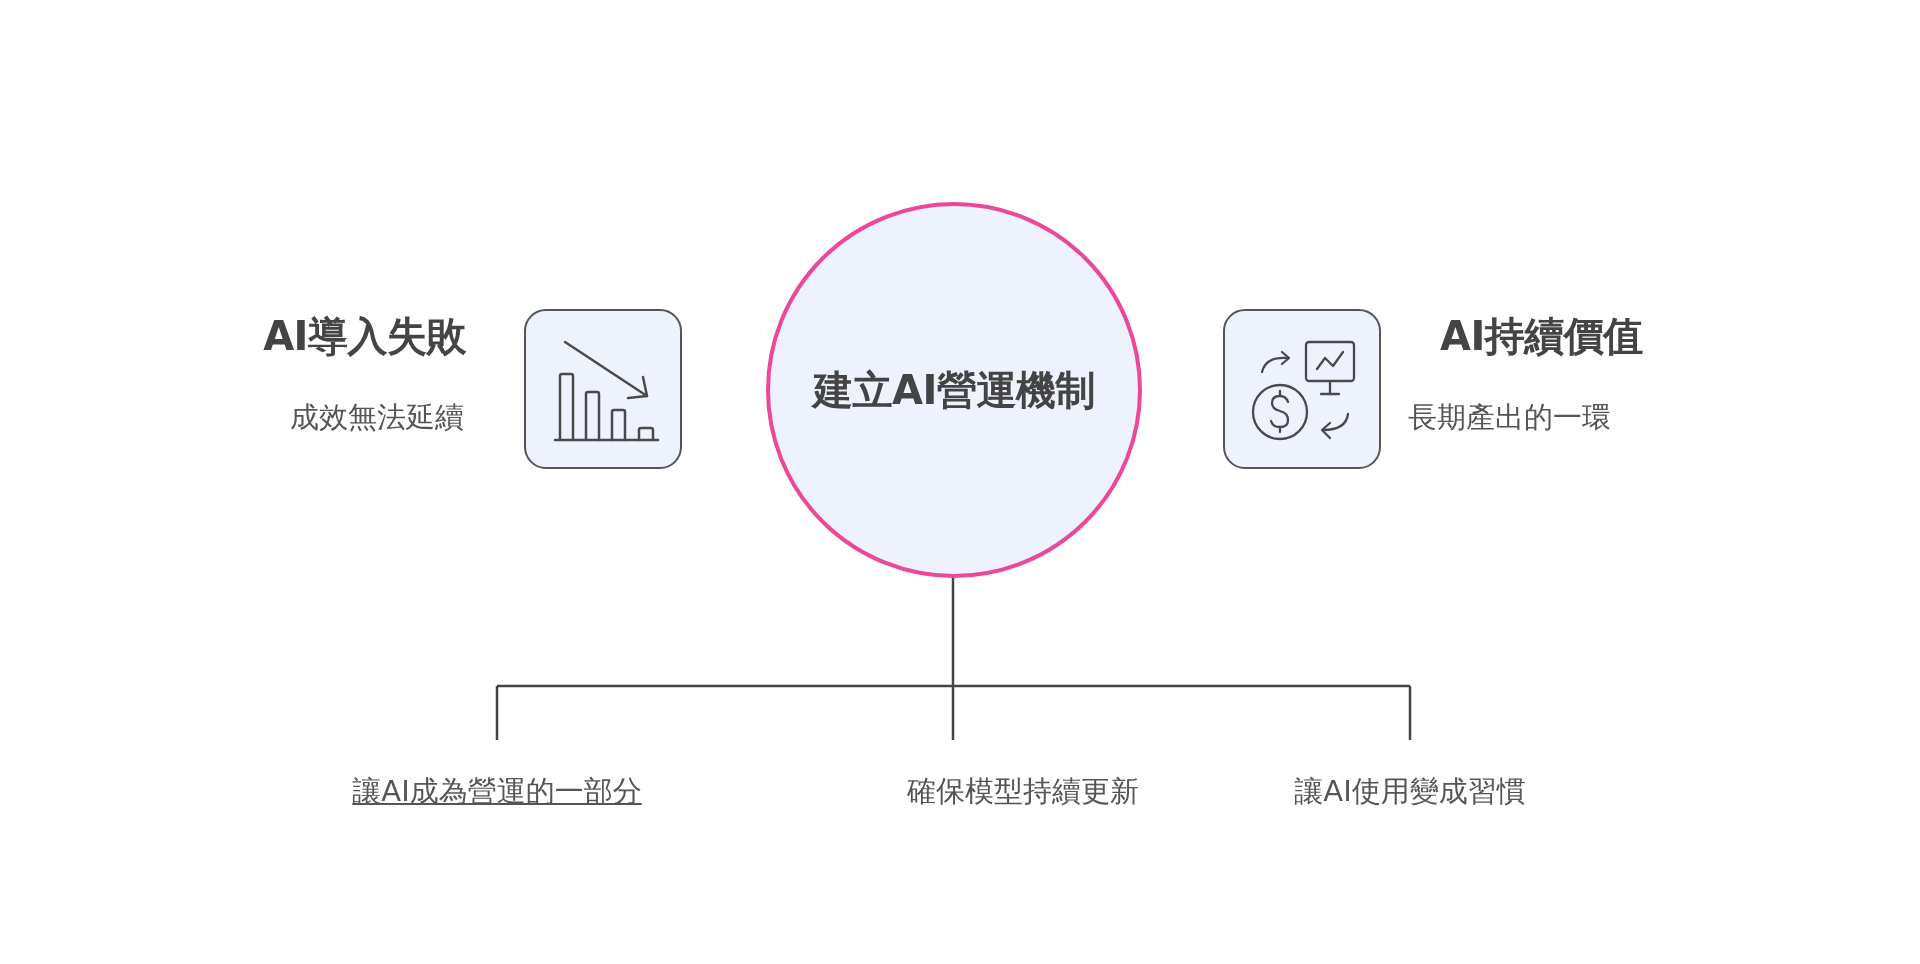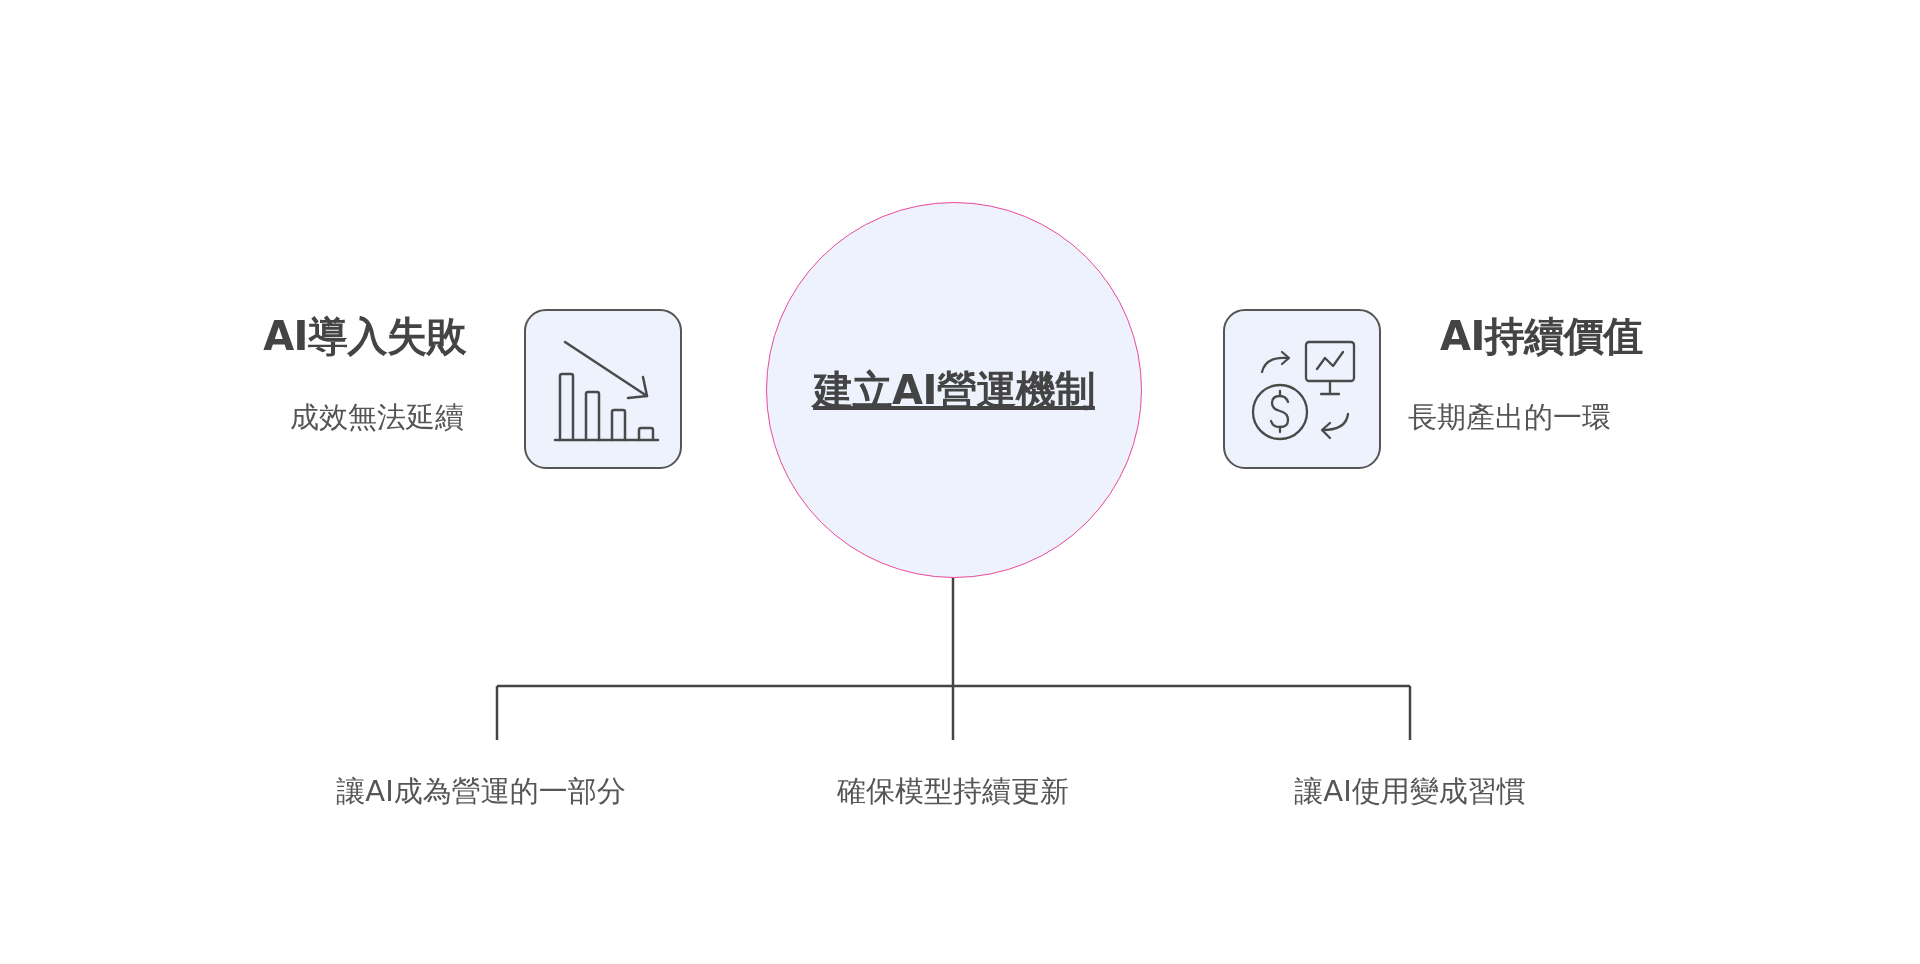--- a/index.html
+++ b/index.html
@@ -52,27 +52,26 @@
     #right-box { left: 1223px; top: 309px; }
 
     
     #center-circle {
       position: absolute;
       left: 766px;
       top: 202px;
       width: 376px;
       height: 376px;
       border-radius: 50%;
-      border: 1px solid #ec4899;
+      border: 4px solid #ec4899;
       background: #edf2fc;
       box-sizing: border-box;
       display: flex;
       align-items: center;
       justify-content: center;
-      text-decoration: underline;
     }
     #center-label {
       font-weight: bold;
       font-size: 40px;
       line-height: 48px;
       color: #444444;
       white-space: nowrap;
       letter-spacing: -0.5px;
     }
 
@@ -89,22 +88,22 @@
       position: absolute;
       top: 773px;
       width: 440px;
       margin-left: -220px;
       text-align: center;
       font-size: 29px;
       line-height: 36px;
       color: #555555;
       white-space: nowrap;
     }
-    #branch-0 { left: 481px; }
-    #branch-1 { left: 953px; }
+    #branch-0 { left: 497px; text-decoration: underline; }
+    #branch-1 { left: 919px; text-align: right; }
     #branch-2 { left: 1410px; text-align: center; }
 
     .icon-svg { position: absolute; left: 0; top: 0; }
   </style>
 </head>
 <body>
 
 <svg id="connectors" viewBox="0 0 1920 964" width="1920" height="964">
   <g fill="none" stroke="#444444" stroke-width="2.5" stroke-linecap="butt">
     <line x1="953" y1="577" x2="953" y2="740"></line>

